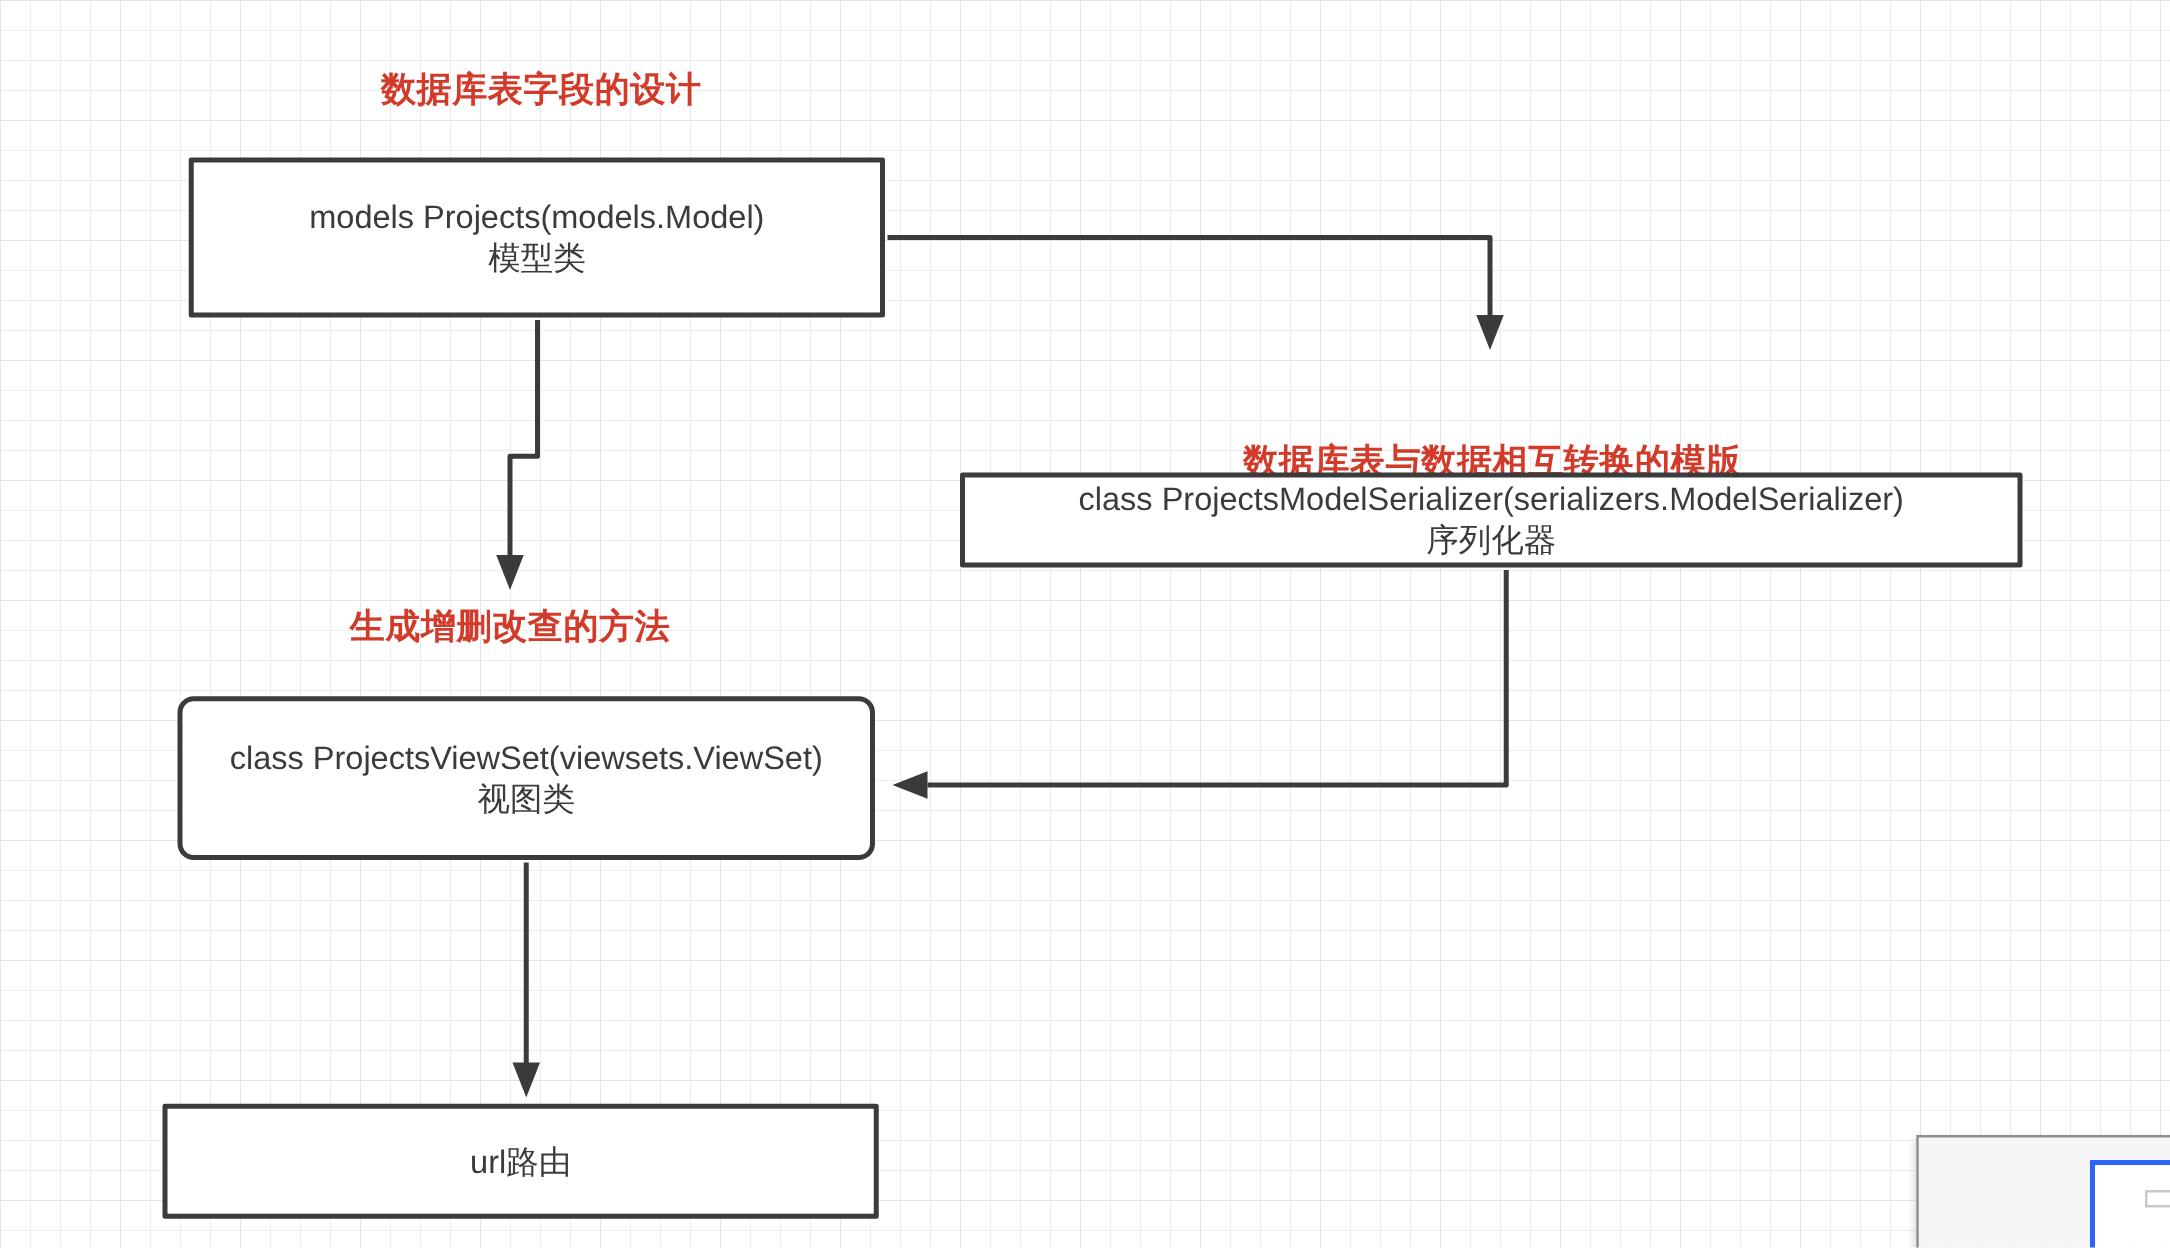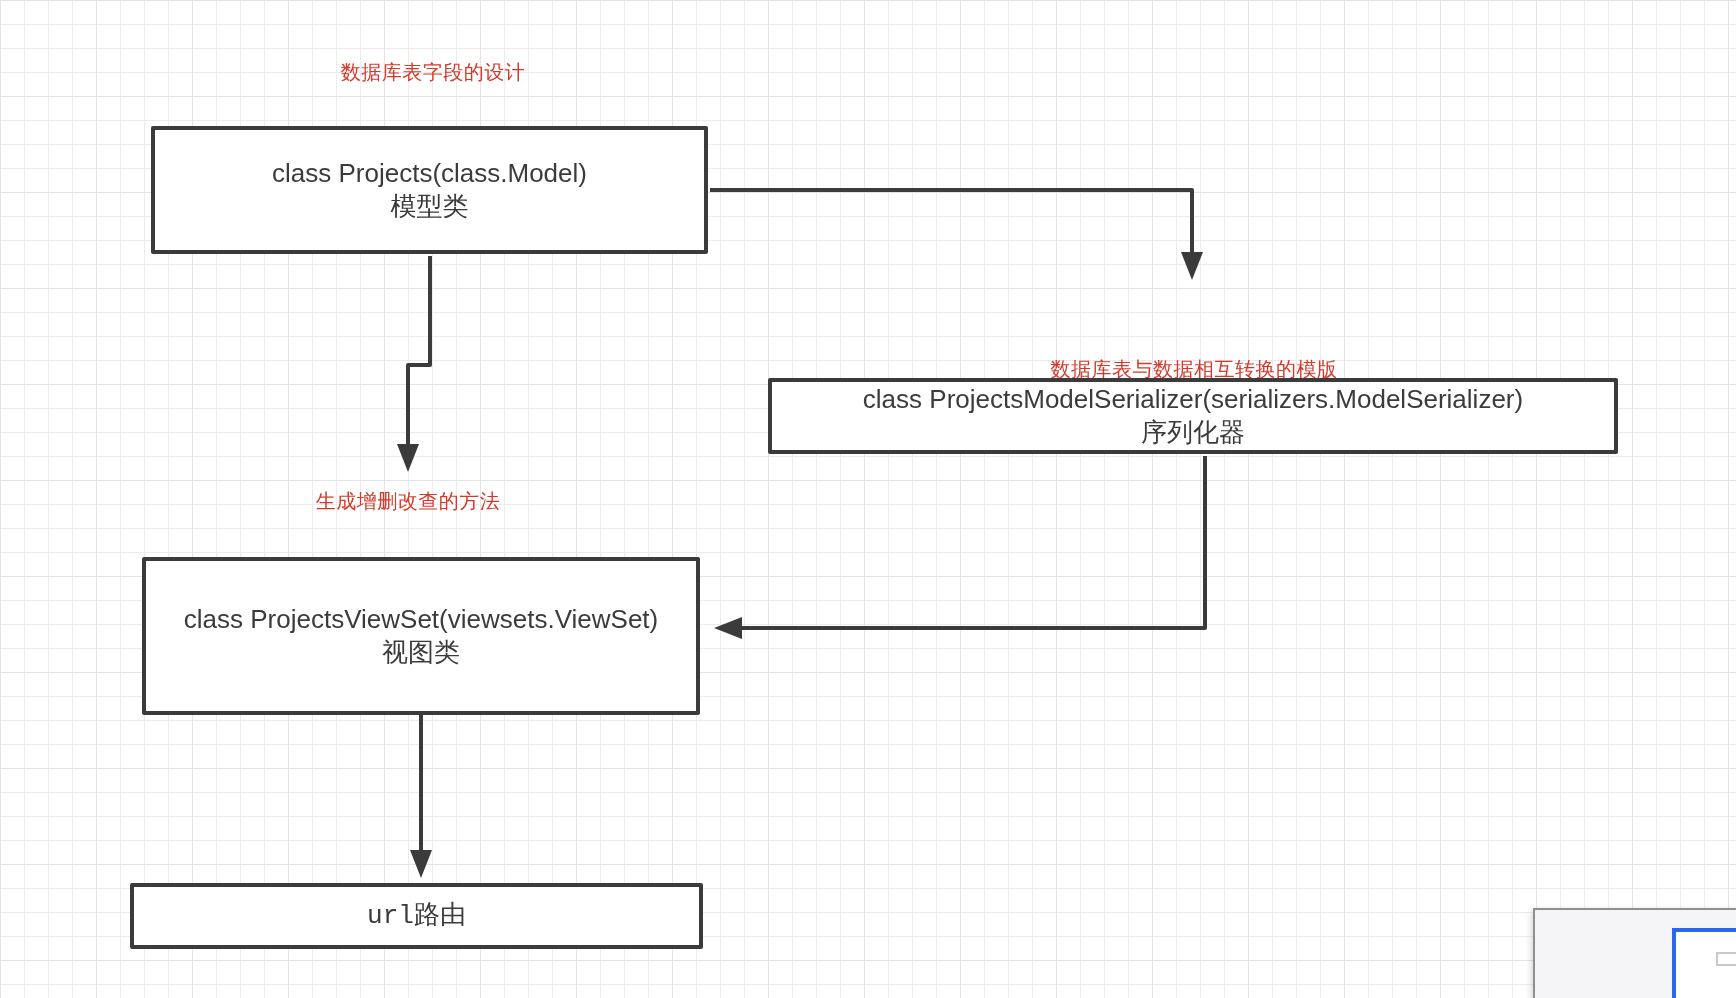--- a/index.html
+++ b/index.html
@@ -36,29 +36,29 @@
     align-items:center;
     justify-content:center;
     text-align:center;
     color:var(--stroke);
     font-size:26px;
     font-weight:500;
     line-height:33px;
   }
   #node-model      {left:151px; top:126px; width:557px; height:128px;}
   #node-serializer {left:768px; top:378px; width:850px; height:76px;}
-  #node-viewset    {left:142px; top:557px; width:558px; height:158px;}
-  #node-router     {left:130px; top:883px; width:573px; height:66px;font-family:Liberation Mono, monospace;}
+  #node-viewset    {left:142px; top:557px; width:558px; height:131px;border-radius:13px;}
+  #node-router     {left:130px; top:883px; width:573px; height:92px;}
 
   .annotation{
     position:absolute;
     transform:translate(-50%,-50%);
     color:var(--red);
-    font-size:20px;
-    font-weight:400;
+    font-size:28px;
+    font-weight:700;
     white-space:nowrap;
     letter-spacing:0.5px;
   }
   #ann-design    {left:433px;  top:72px;}
   #ann-template  {left:1194px; top:321px;margin-top:48px;}
   #ann-crud      {left:408px;  top:501px;}
 
   #edges{position:absolute;left:0;top:0;width:1736px;height:998px;pointer-events:none;}
   #edges .edge path{fill:none;stroke:var(--stroke);stroke-width:4;stroke-linejoin:round;}
   #edges .edge polygon{fill:var(--stroke);stroke:none;}
@@ -108,21 +108,21 @@
       <path d="M 1205 456 L 1205 628 L 742 628"></path>
       <polygon points="714,628 742,617 742,639"></polygon>
     </g>
     <g class="edge">
       <path d="M 421 690 L 421 852"></path>
       <polygon points="421,878 410,850 432,850"></polygon>
     </g>
   </svg>
 
   <div class="node" id="node-model">
-    <div>class Projects(class.Model)</div>
+    <div>models Projects(models.Model)</div>
     <div>模型类</div>
   </div>
 
   <div class="node" id="node-serializer">
     <div>class ProjectsModelSerializer(serializers.ModelSerializer)</div>
     <div>序列化器</div>
   </div>
 
   <div class="node" id="node-viewset">
     <div>class ProjectsViewSet(viewsets.ViewSet)</div>

